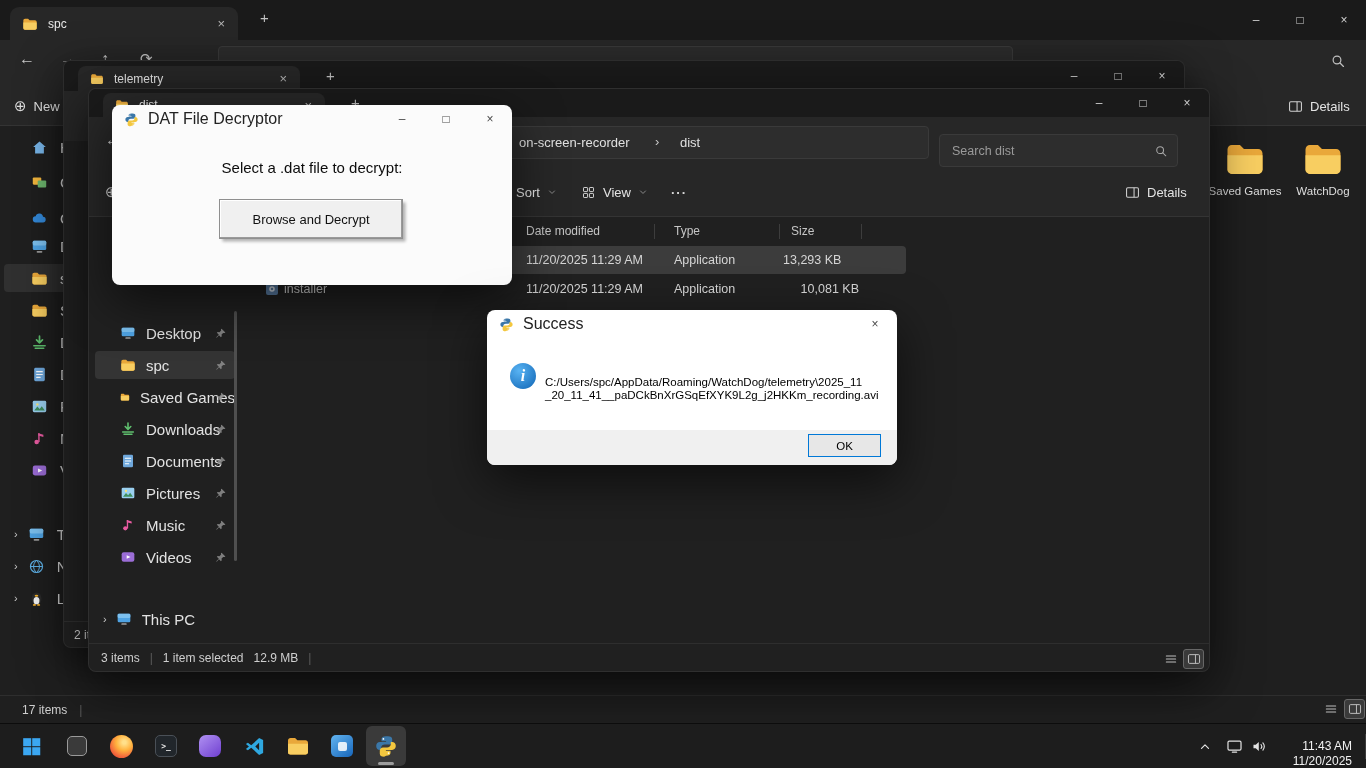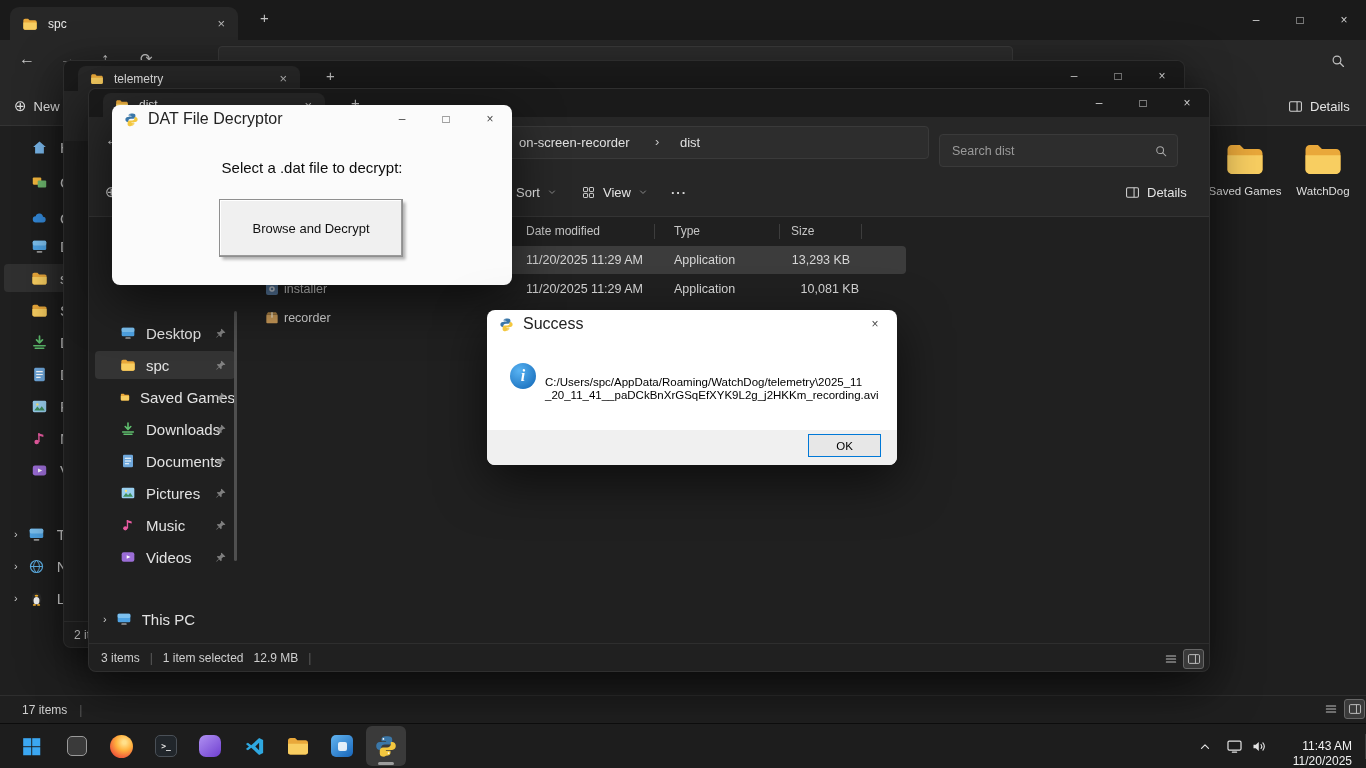--- a/index.html
+++ b/index.html
@@ -409,39 +409,30 @@
     </div>
 
     <div class="frow" style="top:157px">
       <div style="position:absolute;left:160px;top:0;width:657px;height:28px;background:rgba(255,255,255,.13);border-radius:4px"></div>
       <svg class="ic" width="16" height="16" viewBox="0 0 24 24" style="position:absolute;left:175px;top:6px">
           <use href="#i-gearbox"></use>
         </svg>
       <span class="cell" style="left:195px;top:7px"></span>
       <span class="cell" style="left:437px;top:7px">11/20/2025 11:29 AM</span>
       <span class="cell" style="left:585px;top:7px">Application</span>
-      <span class="cell" style="left:694px;top:7px;width:76px;text-align:center">13,293 KB</span>
+      <span class="cell" style="left:694px;top:7px;width:76px;text-align:left">13,293 KB</span>
     </div>
     <div class="frow" style="top:186px">
       <svg class="ic" width="16" height="16" viewBox="0 0 24 24" style="position:absolute;left:175px;top:6px">
           <use href="#i-gearbox"></use>
         </svg>
       <span class="cell" style="left:195px;top:7px">installer</span>
       <span class="cell" style="left:437px;top:7px">11/20/2025 11:29 AM</span>
       <span class="cell" style="left:585px;top:7px">Application</span>
       <span class="cell" style="left:694px;top:7px;width:76px;text-align:right">10,081 KB</span>
-    </div>
-    <div class="frow" style="top:215px">
-      <svg class="ic" width="16" height="16" viewBox="0 0 24 24" style="position:absolute;left:175px;top:6px">
-          <use href="#i-box"></use>
-        </svg>
-      <span class="cell" style="left:195px;top:7px">recorder</span>
-      <span class="cell" style="left:437px;top:7px"></span>
-      <span class="cell" style="left:585px;top:7px"></span>
-      <span class="cell" style="left:694px;top:7px;width:76px;text-align:right"></span>
     </div>
 
     <div class="sbitem" style="left:6px;top:230px;width:140px">
         <svg class="ic" width="16" height="16" viewBox="0 0 24 24" style="margin-left:25px">
           <use href="#i-monitor"></use>
         </svg>
         <span class="sblabel" style="margin-left:10px">Desktop</span>
         <svg class="pin ic" viewBox="0 0 24 24">
           <use href="#i-pin"></use>
         </svg>
@@ -541,21 +532,21 @@
     <div class="dlgbar">
       <svg class="ic" width="15" height="15" viewBox="0 0 24 24" style="margin-left:12px">
           <use href="#i-python"></use>
         </svg>
       <span class="dlgtitle" style="flex:1">DAT File Decryptor</span>
       <span class="wcl">–</span>
       <span class="wcl">□</span>
       <span class="wcl">×</span>
     </div>
     <div style="position:absolute;left:0;top:54px;width:100%;text-align:center;font-size:15px;color:#0c0c0c">Select a .dat file to decrypt:</div>
-    <button style="position:absolute;left:107px;top:94px;width:184px;height:58px;background:#f0f0f0;border:1px solid #8f8f8f;box-shadow:inset -1px -1px 0 #9a9a9a,inset 1px 1px 0 #ffffff,2.5px 2.5px 3px rgba(0,0,0,.3);font-size:13px;color:#111;font-family:inherit;cursor:pointer">Browse and Decrypt</button>
+    <button style="position:absolute;left:107px;top:94px;width:184px;height:40px;background:#f0f0f0;border:1px solid #8f8f8f;box-shadow:inset -1px -1px 0 #9a9a9a,inset 1px 1px 0 #ffffff,2.5px 2.5px 3px rgba(0,0,0,.3);font-size:13px;color:#111;font-family:inherit;cursor:pointer">Browse and Decrypt</button>
   </div>
 
   <div class="dlg" style="left:487px;top:310px;width:410px;height:155px;z-index:7;background:#ffffff">
     <div class="dlgbar">
       <svg class="ic" width="15" height="15" viewBox="0 0 24 24" style="margin-left:12px">
           <use href="#i-python"></use>
         </svg>
       <span class="dlgtitle" style="flex:1">Success</span>
       <span class="wcl">×</span>
     </div>

